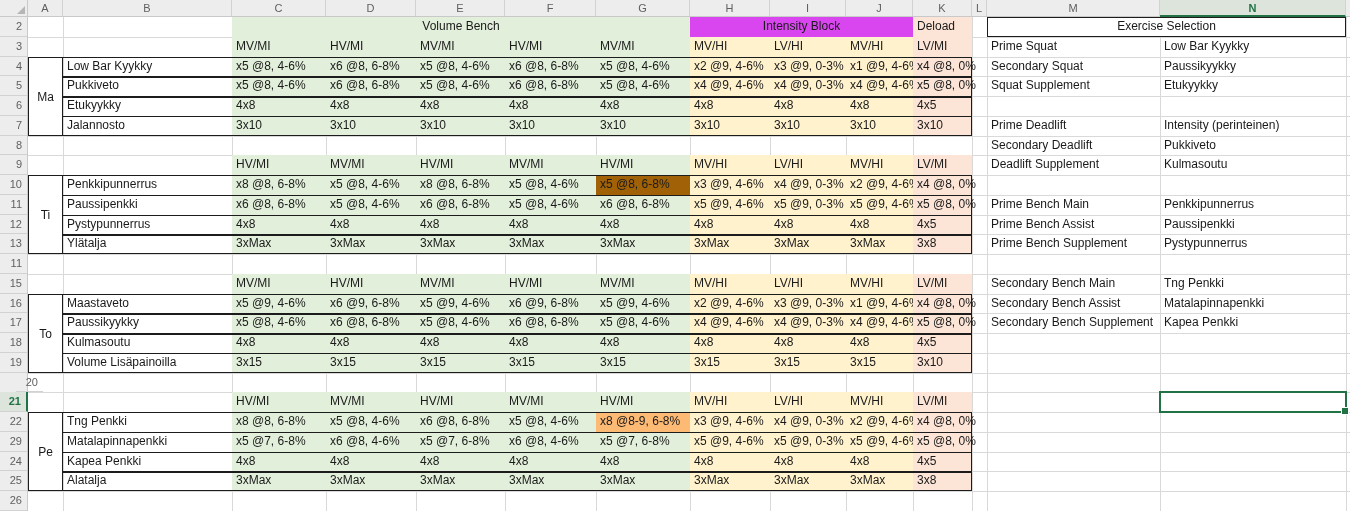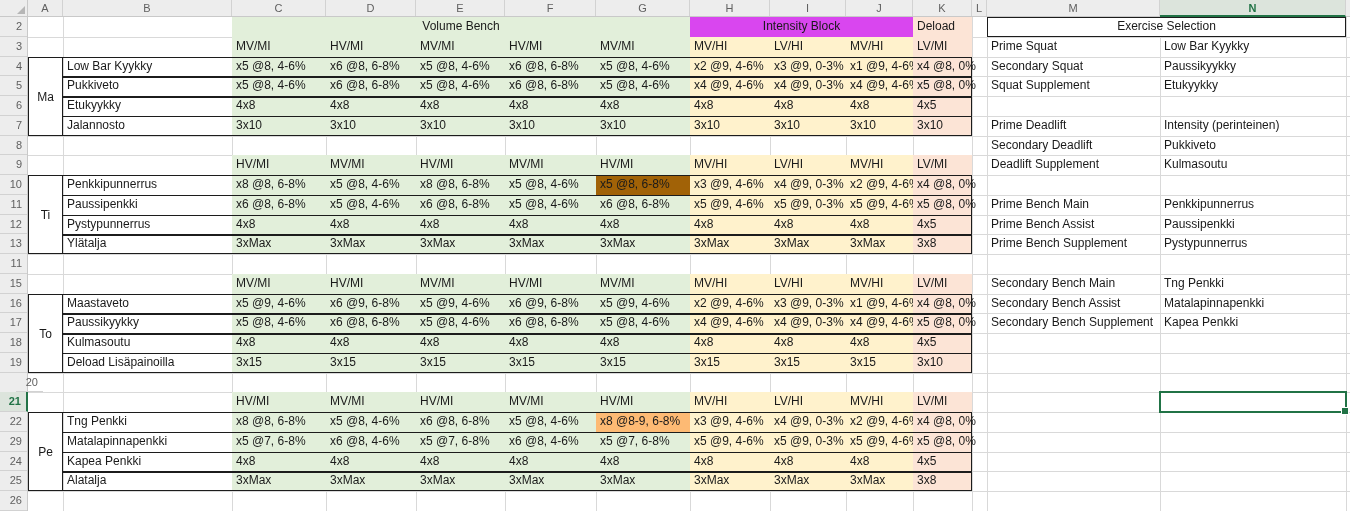--- a/index.html
+++ b/index.html
@@ -266,21 +266,21 @@
       <div class="cell" style="left: 63px; top: 333.16px; width: 169px; height: 19.76px; line-height: 19.76px;">Kulmasoutu</div>
       <div class="cell" style="left: 232px; top: 333.16px; width: 94px; height: 19.76px; line-height: 19.76px; background: rgb(226, 239, 218);">4x8</div>
       <div class="cell" style="left: 326px; top: 333.16px; width: 90px; height: 19.76px; line-height: 19.76px; background: rgb(226, 239, 218);">4x8</div>
       <div class="cell" style="left: 416px; top: 333.16px; width: 89px; height: 19.76px; line-height: 19.76px; background: rgb(226, 239, 218);">4x8</div>
       <div class="cell" style="left: 505px; top: 333.16px; width: 91px; height: 19.76px; line-height: 19.76px; background: rgb(226, 239, 218);">4x8</div>
       <div class="cell" style="left: 596px; top: 333.16px; width: 94px; height: 19.76px; line-height: 19.76px; background: rgb(226, 239, 218);">4x8</div>
       <div class="cell" style="left: 690px; top: 333.16px; width: 80px; height: 19.76px; line-height: 19.76px; background: rgb(255, 242, 204);">4x8</div>
       <div class="cell" style="left: 770px; top: 333.16px; width: 76px; height: 19.76px; line-height: 19.76px; background: rgb(255, 242, 204);">4x8</div>
       <div class="cell" style="left: 846px; top: 333.16px; width: 67px; height: 19.76px; line-height: 19.76px; background: rgb(255, 242, 204);">4x8</div>
       <div class="cell ovis" style="left: 913px; top: 333.16px; width: 59px; height: 19.76px; line-height: 19.76px; background: rgb(252, 228, 214);">4x5</div>
-      <div class="cell" style="left: 63px; top: 352.92px; width: 169px; height: 19.76px; line-height: 19.76px;">Deload Lisäpainoilla</div>
+      <div class="cell" style="left: 63px; top: 352.92px; width: 169px; height: 19.76px; line-height: 19.76px;">Volume Lisäpainoilla</div>
       <div class="cell" style="left: 232px; top: 352.92px; width: 94px; height: 19.76px; line-height: 19.76px; background: rgb(226, 239, 218);">3x15</div>
       <div class="cell" style="left: 326px; top: 352.92px; width: 90px; height: 19.76px; line-height: 19.76px; background: rgb(226, 239, 218);">3x15</div>
       <div class="cell" style="left: 416px; top: 352.92px; width: 89px; height: 19.76px; line-height: 19.76px; background: rgb(226, 239, 218);">3x15</div>
       <div class="cell" style="left: 505px; top: 352.92px; width: 91px; height: 19.76px; line-height: 19.76px; background: rgb(226, 239, 218);">3x15</div>
       <div class="cell" style="left: 596px; top: 352.92px; width: 94px; height: 19.76px; line-height: 19.76px; background: rgb(226, 239, 218);">3x15</div>
       <div class="cell" style="left: 690px; top: 352.92px; width: 80px; height: 19.76px; line-height: 19.76px; background: rgb(255, 242, 204);">3x15</div>
       <div class="cell" style="left: 770px; top: 352.92px; width: 76px; height: 19.76px; line-height: 19.76px; background: rgb(255, 242, 204);">3x15</div>
       <div class="cell" style="left: 846px; top: 352.92px; width: 67px; height: 19.76px; line-height: 19.76px; background: rgb(255, 242, 204);">3x15</div>
       <div class="cell ovis" style="left: 913px; top: 352.92px; width: 59px; height: 19.76px; line-height: 19.76px; background: rgb(252, 228, 214);">3x10</div>
       <div class="cell ctr wbg" style="left: 28px; top: 293.64px; width: 35px; height: 79.04px; line-height: 79.04px; border: 1.5px solid rgb(28, 28, 28); z-index: 4; pointer-events: auto;">To</div>

